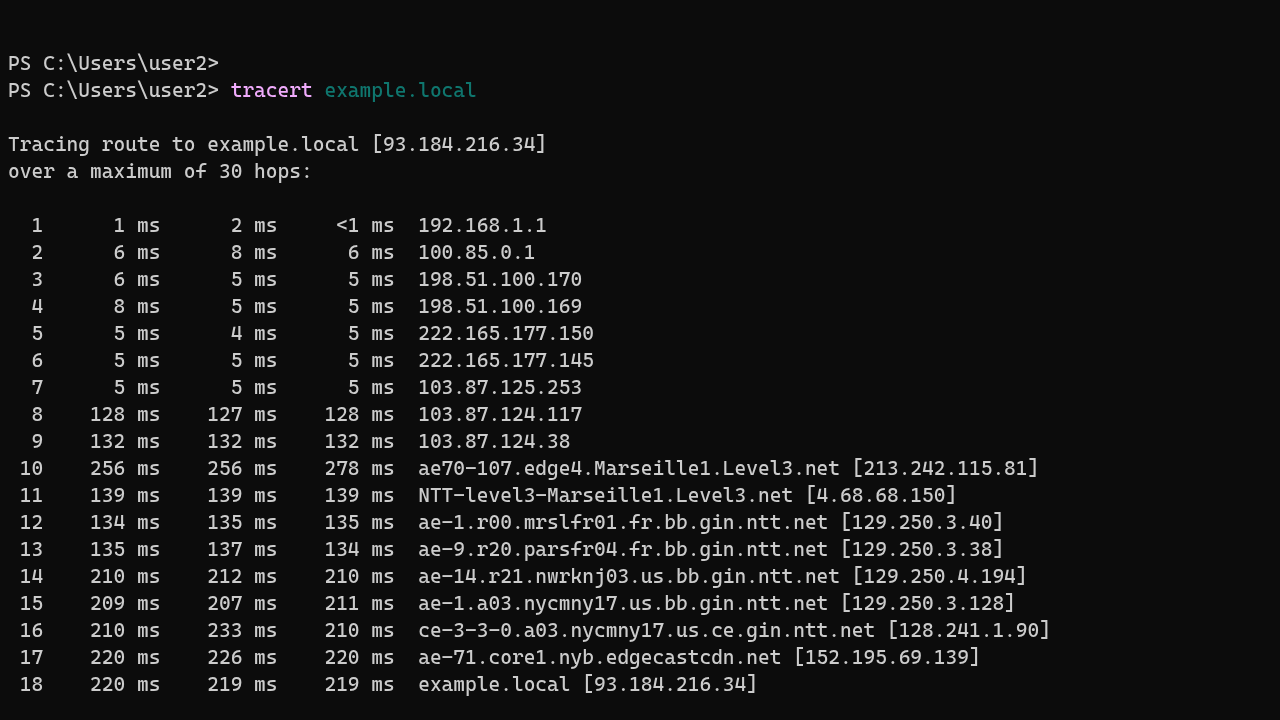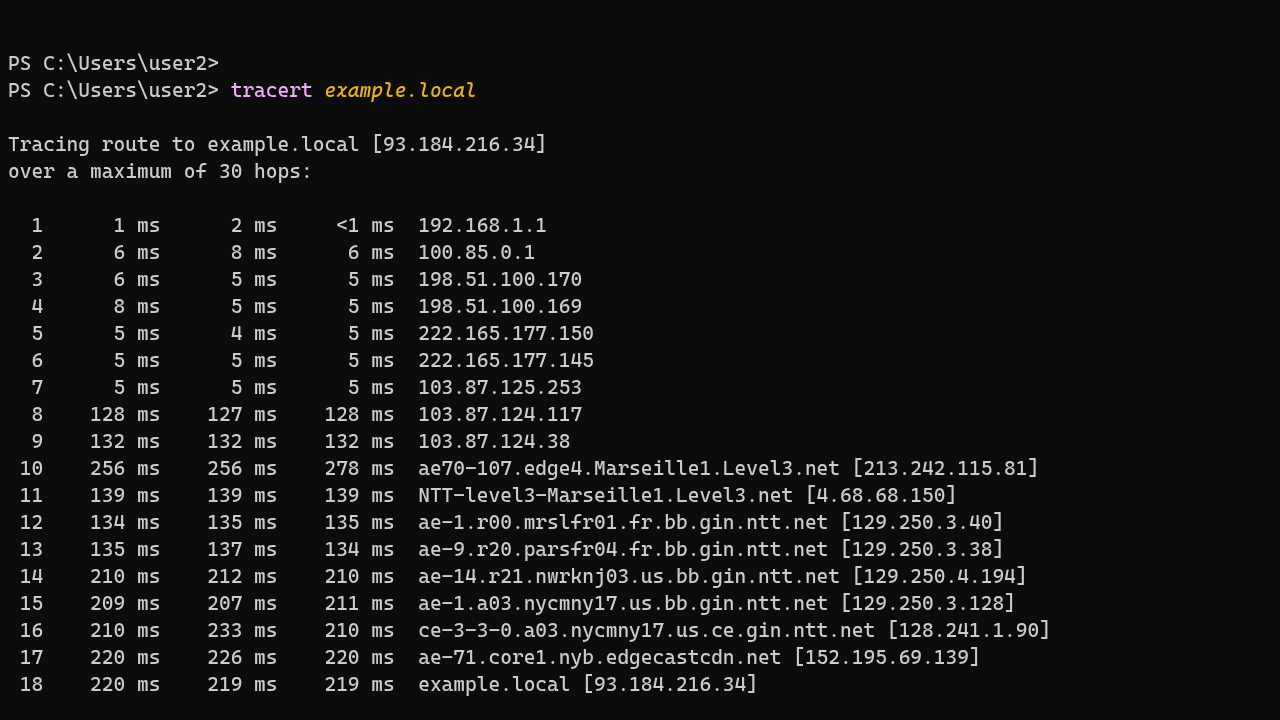--- a/index.html
+++ b/index.html
@@ -19,21 +19,21 @@
     font-size: 20px;
     line-height: 27px;
     padding: 20px 8px;
     box-sizing: border-box;
     white-space: pre;
     font-variant-ligatures: none;
     margin-top: 30px;
   }
   .prompt { color: #cccccc; }
   .cmd    { color: #f0abfc; }  
-  .args   { color: #eab308; font-style: italic; }
+  .args   { color: #0f766e; }
   .line   { display: block; }
   .cursor {
     display: inline-block;
     width: 2px;
     height: 22px;
     background: #cccccc;
     vertical-align: -3px;
     margin-left: 4px;
   }
 </style>

